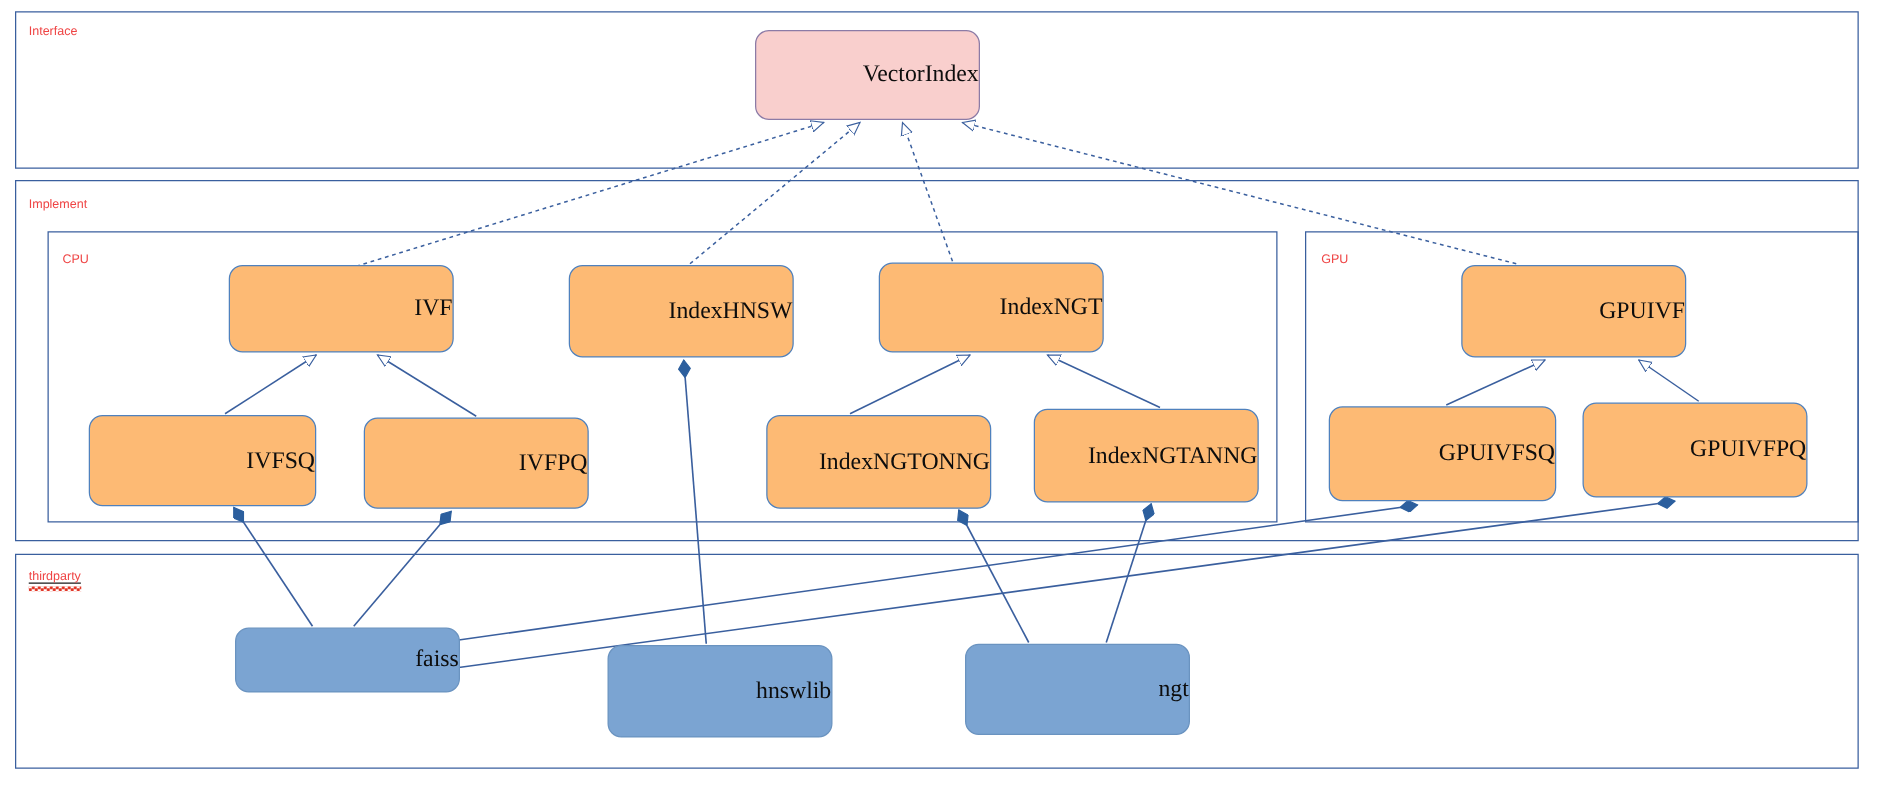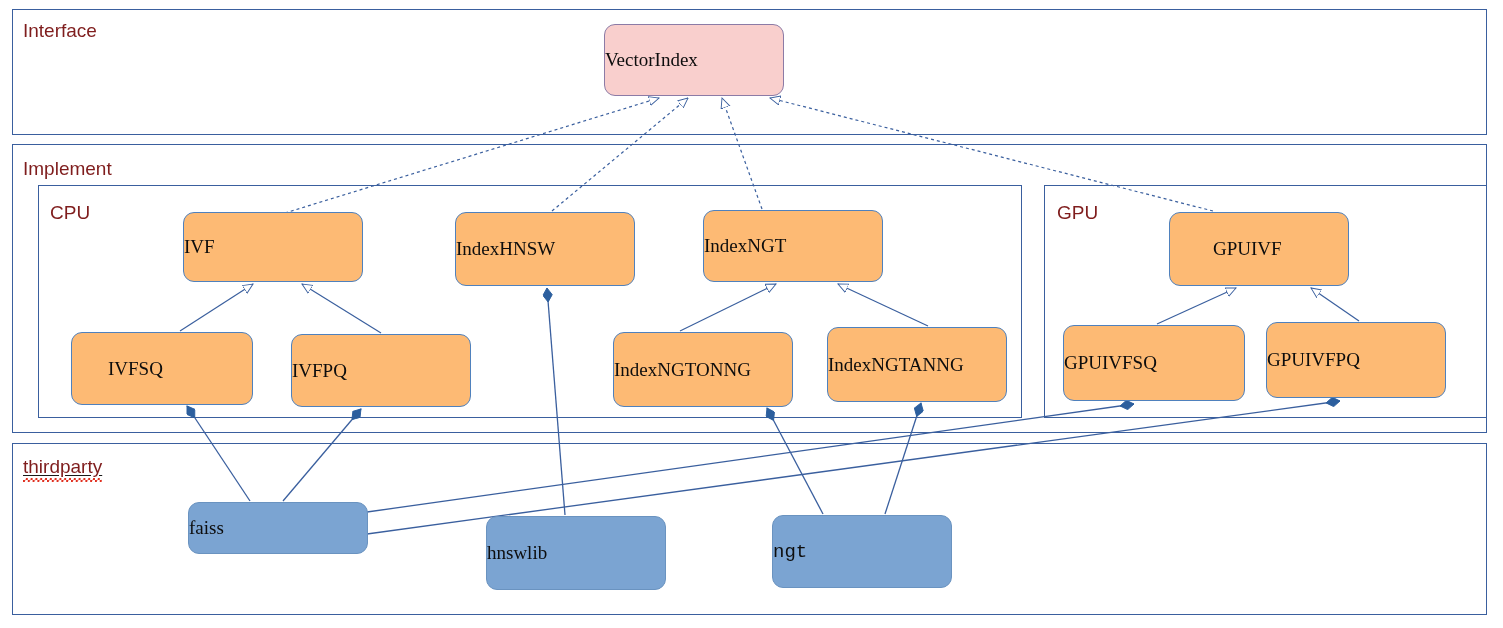--- a/index.html
+++ b/index.html
@@ -17,22 +17,22 @@
   }
   .group {
     position: absolute;
     box-sizing: border-box;
     border: 1px solid #3a5f9e;
     background: transparent;
   }
   .group-label {
     position: absolute;
     font-family: "Liberation Sans", sans-serif;
-    font-size: 19px;
-    color: #7f1d1d;
+    font-size: 10px;
+    color: #ef4444;
     white-space: nowrap;
     line-height: 1;
   }
   .group-label.spell {
     text-decoration: underline;
     text-decoration-color: #1a1a1a;
     text-underline-offset: 2px;
   }
   .group-label.spell::after {
     content: "";
@@ -47,21 +47,21 @@
     background-size: 4.8px 4px;
     background-repeat: repeat-x;
   }
   .node {
     position: absolute;
     box-sizing: border-box;
     border-radius: 11px;
     border: 1.2px solid #41719c;
     display: flex;
     align-items: center;
-    justify-content: flex-start;
+    justify-content: flex-end;
     font-family: "Liberation Serif", serif;
     font-size: 19px;
     color: #0d0d0d;
     text-align: center;
     white-space: nowrap;
     z-index: 5;
   }
   .node.iface { background: #f9cfcd; border-color: #8c7ba6; }
   .node.impl  { background: #fdba74; border-color: #4f81bd; }
   .node.third { background: #7ba4d2; border-color: #6a93c0; }
@@ -155,18 +155,18 @@
       </div>
       <div class="node impl" style="left: 1266px; top: 322px; width: 180px; height: 76px;">
         <span>GPUIVFPQ</span>
       </div>
       <div class="node third" style="left: 188px; top: 502px; width: 180px; height: 52px;">
         <span>faiss</span>
       </div>
       <div class="node third" style="left: 486px; top: 516px; width: 180px; height: 74px;">
         <span>hnswlib</span>
       </div>
-      <div class="node third" style="left: 772px; top: 515px; width: 180px; height: 73px; font-family: Liberation Mono, monospace;">
+      <div class="node third" style="left: 772px; top: 515px; width: 180px; height: 73px;">
         <span>ngt</span>
       </div>
     </div>
 
 </div>
 
 </body></html>

